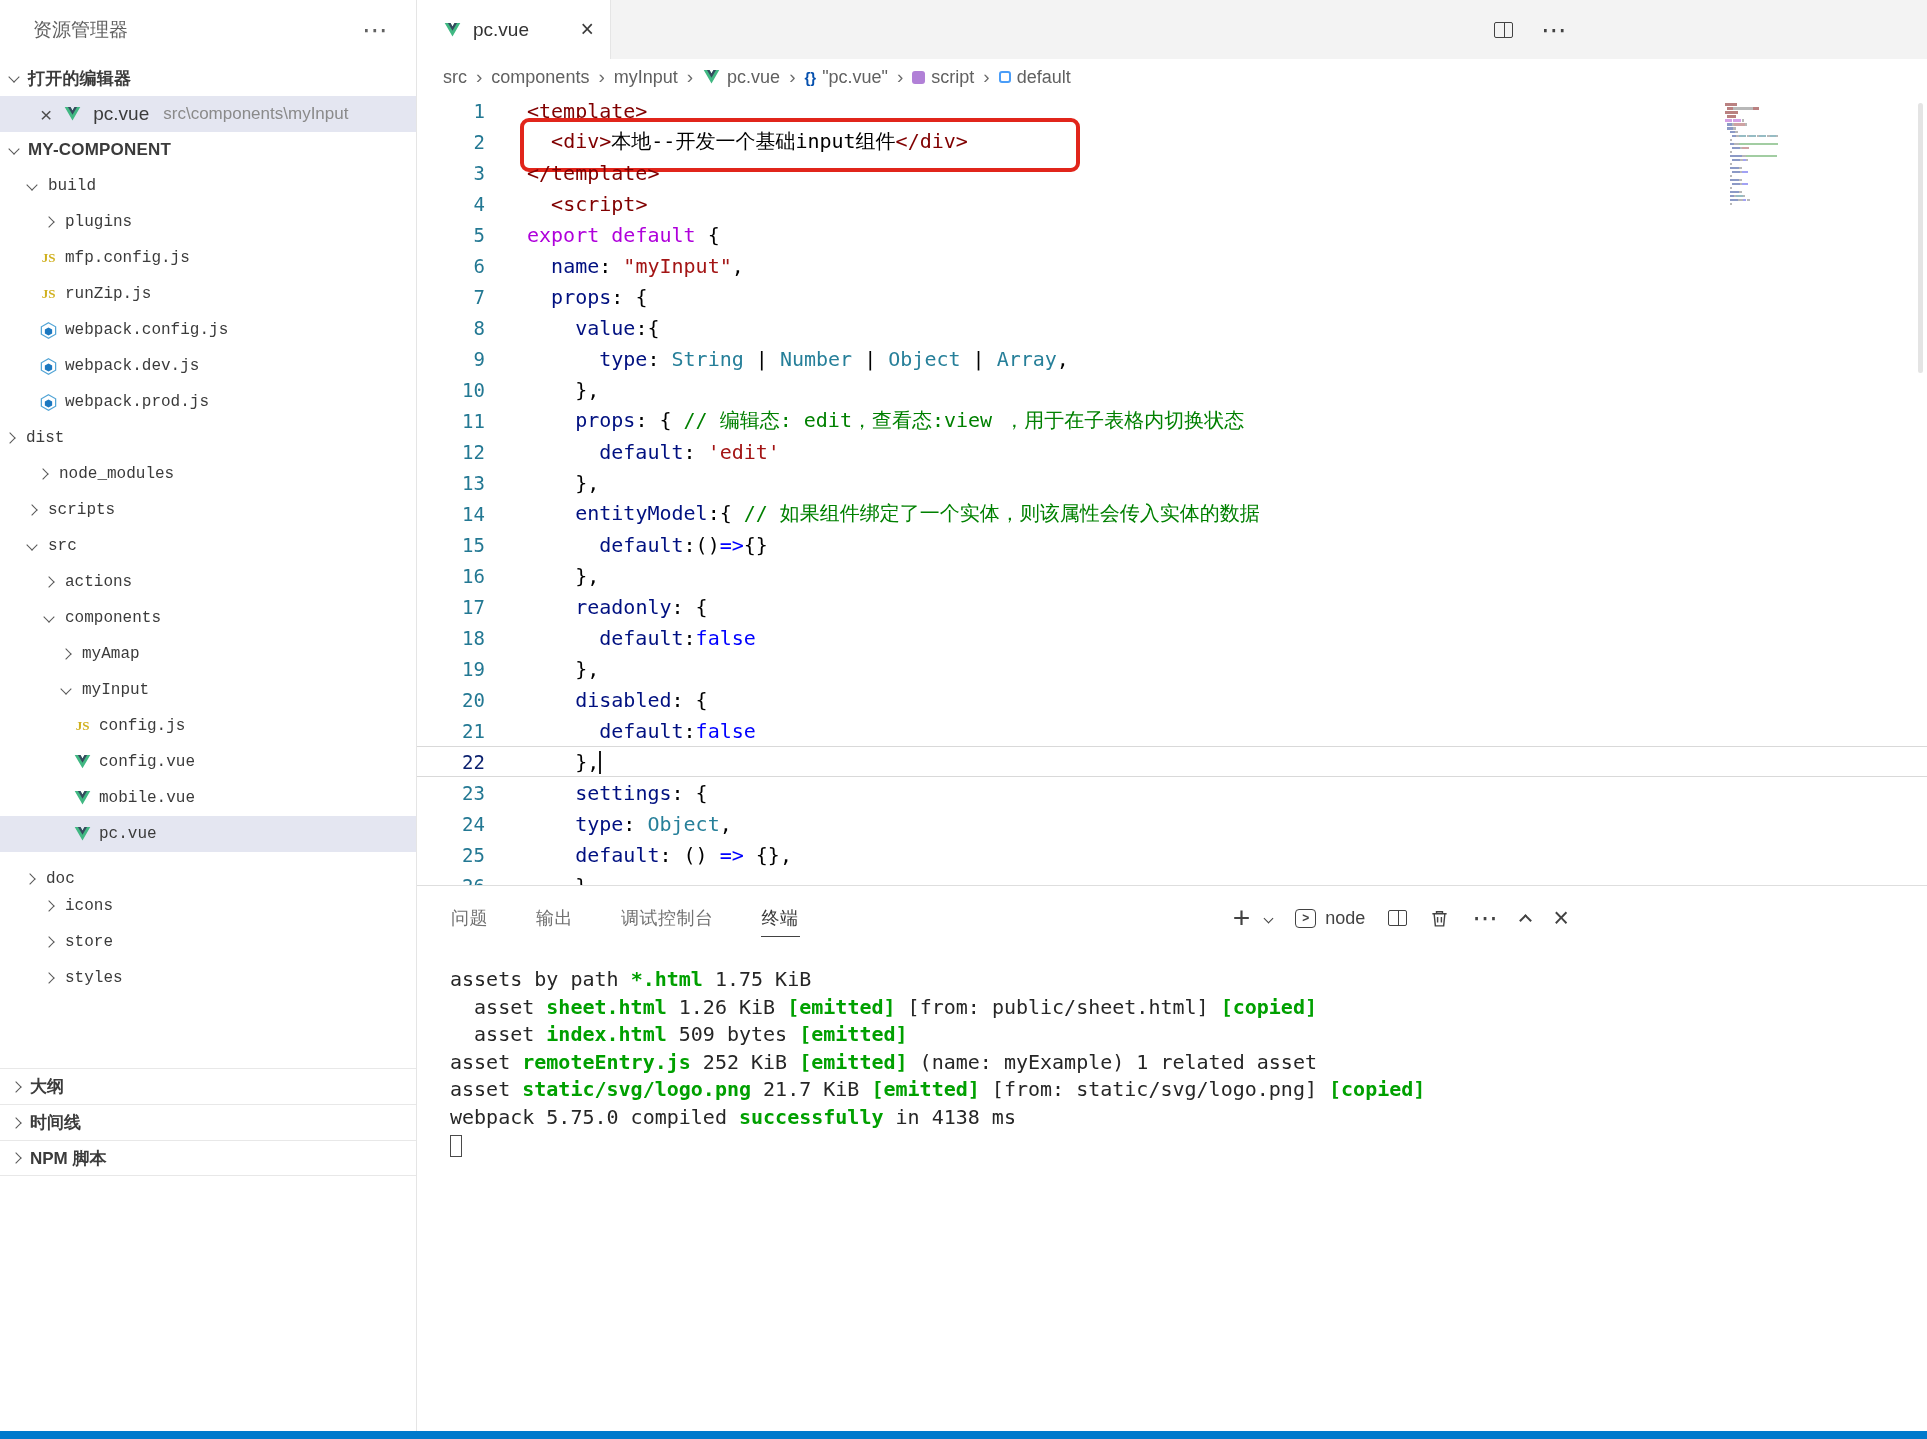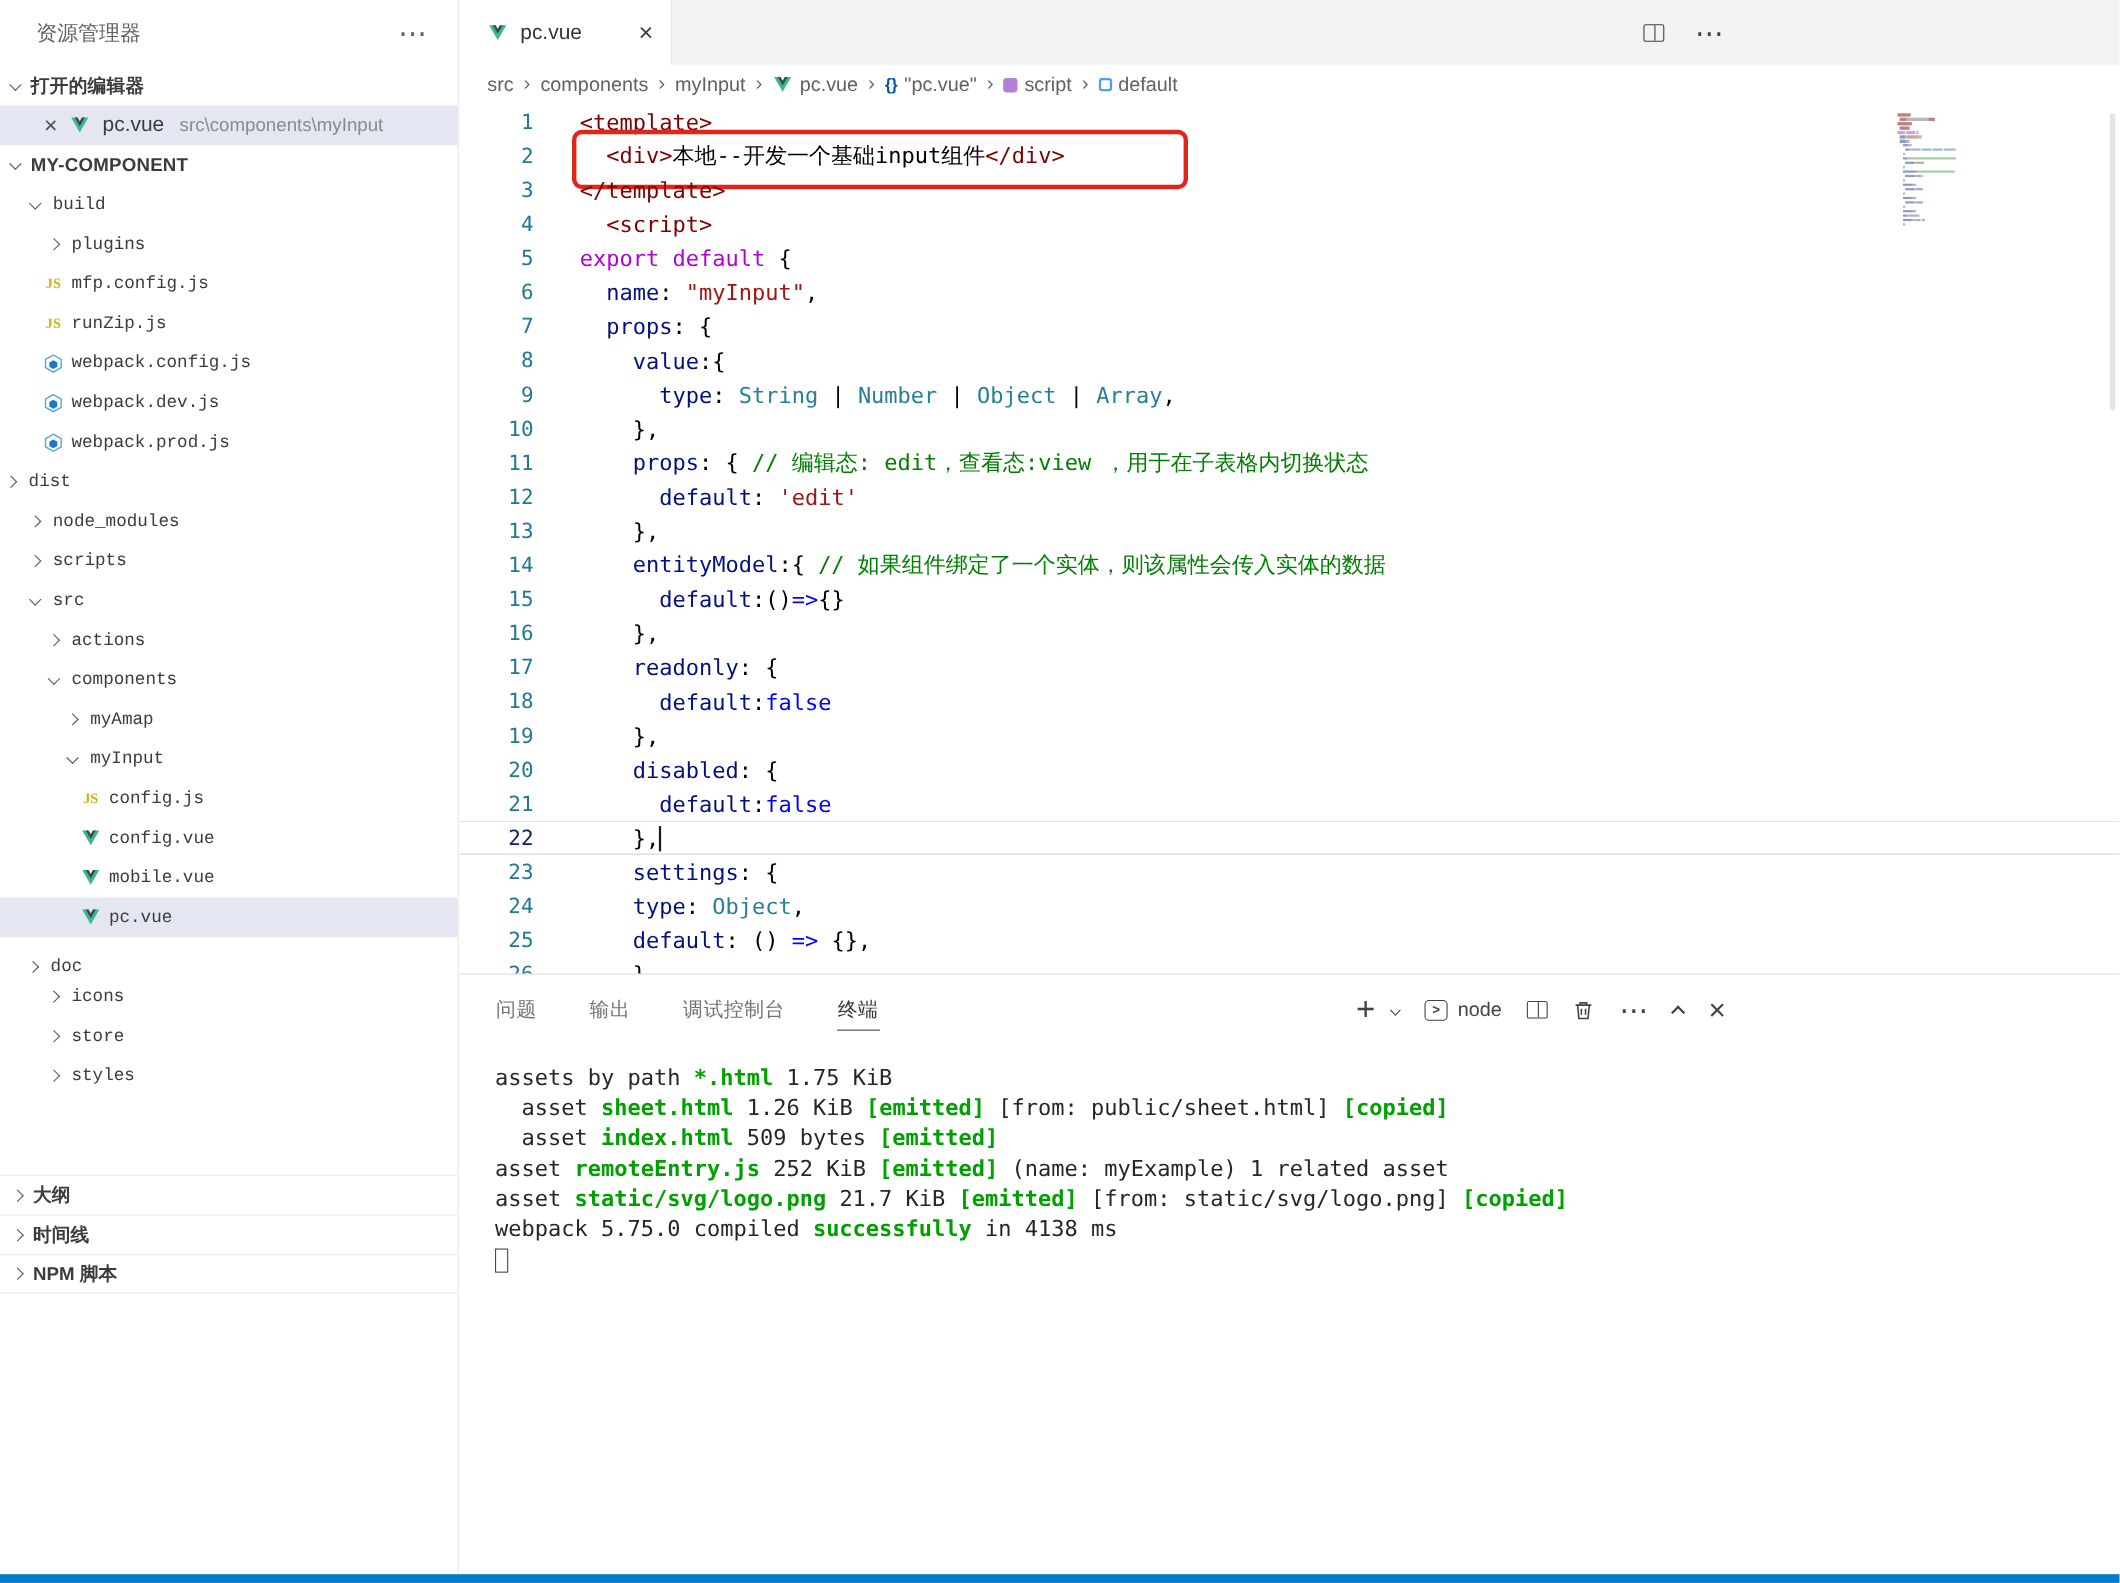--- a/index.html
+++ b/index.html
@@ -183,21 +183,21 @@
             </svg>
           </span>
           <span class="tree-label">webpack.prod.js</span>
         </div>
         <div class="tree-row" style="">
           <span class="row-icon">
             <span class="chev right"></span>
           </span>
           <span class="tree-label">dist</span>
         </div>
-        <div class="tree-row" style="padding-left: 22px;">
+        <div class="tree-row" style="padding-left: 33px;">
           <span class="row-icon">
             <span class="chev right"></span>
           </span>
           <span class="tree-label">node_modules</span>
         </div>
         <div class="tree-row" style="padding-left: 22px;">
           <span class="row-icon">
             <span class="chev right"></span>
           </span>
           <span class="tree-label">scripts</span>

